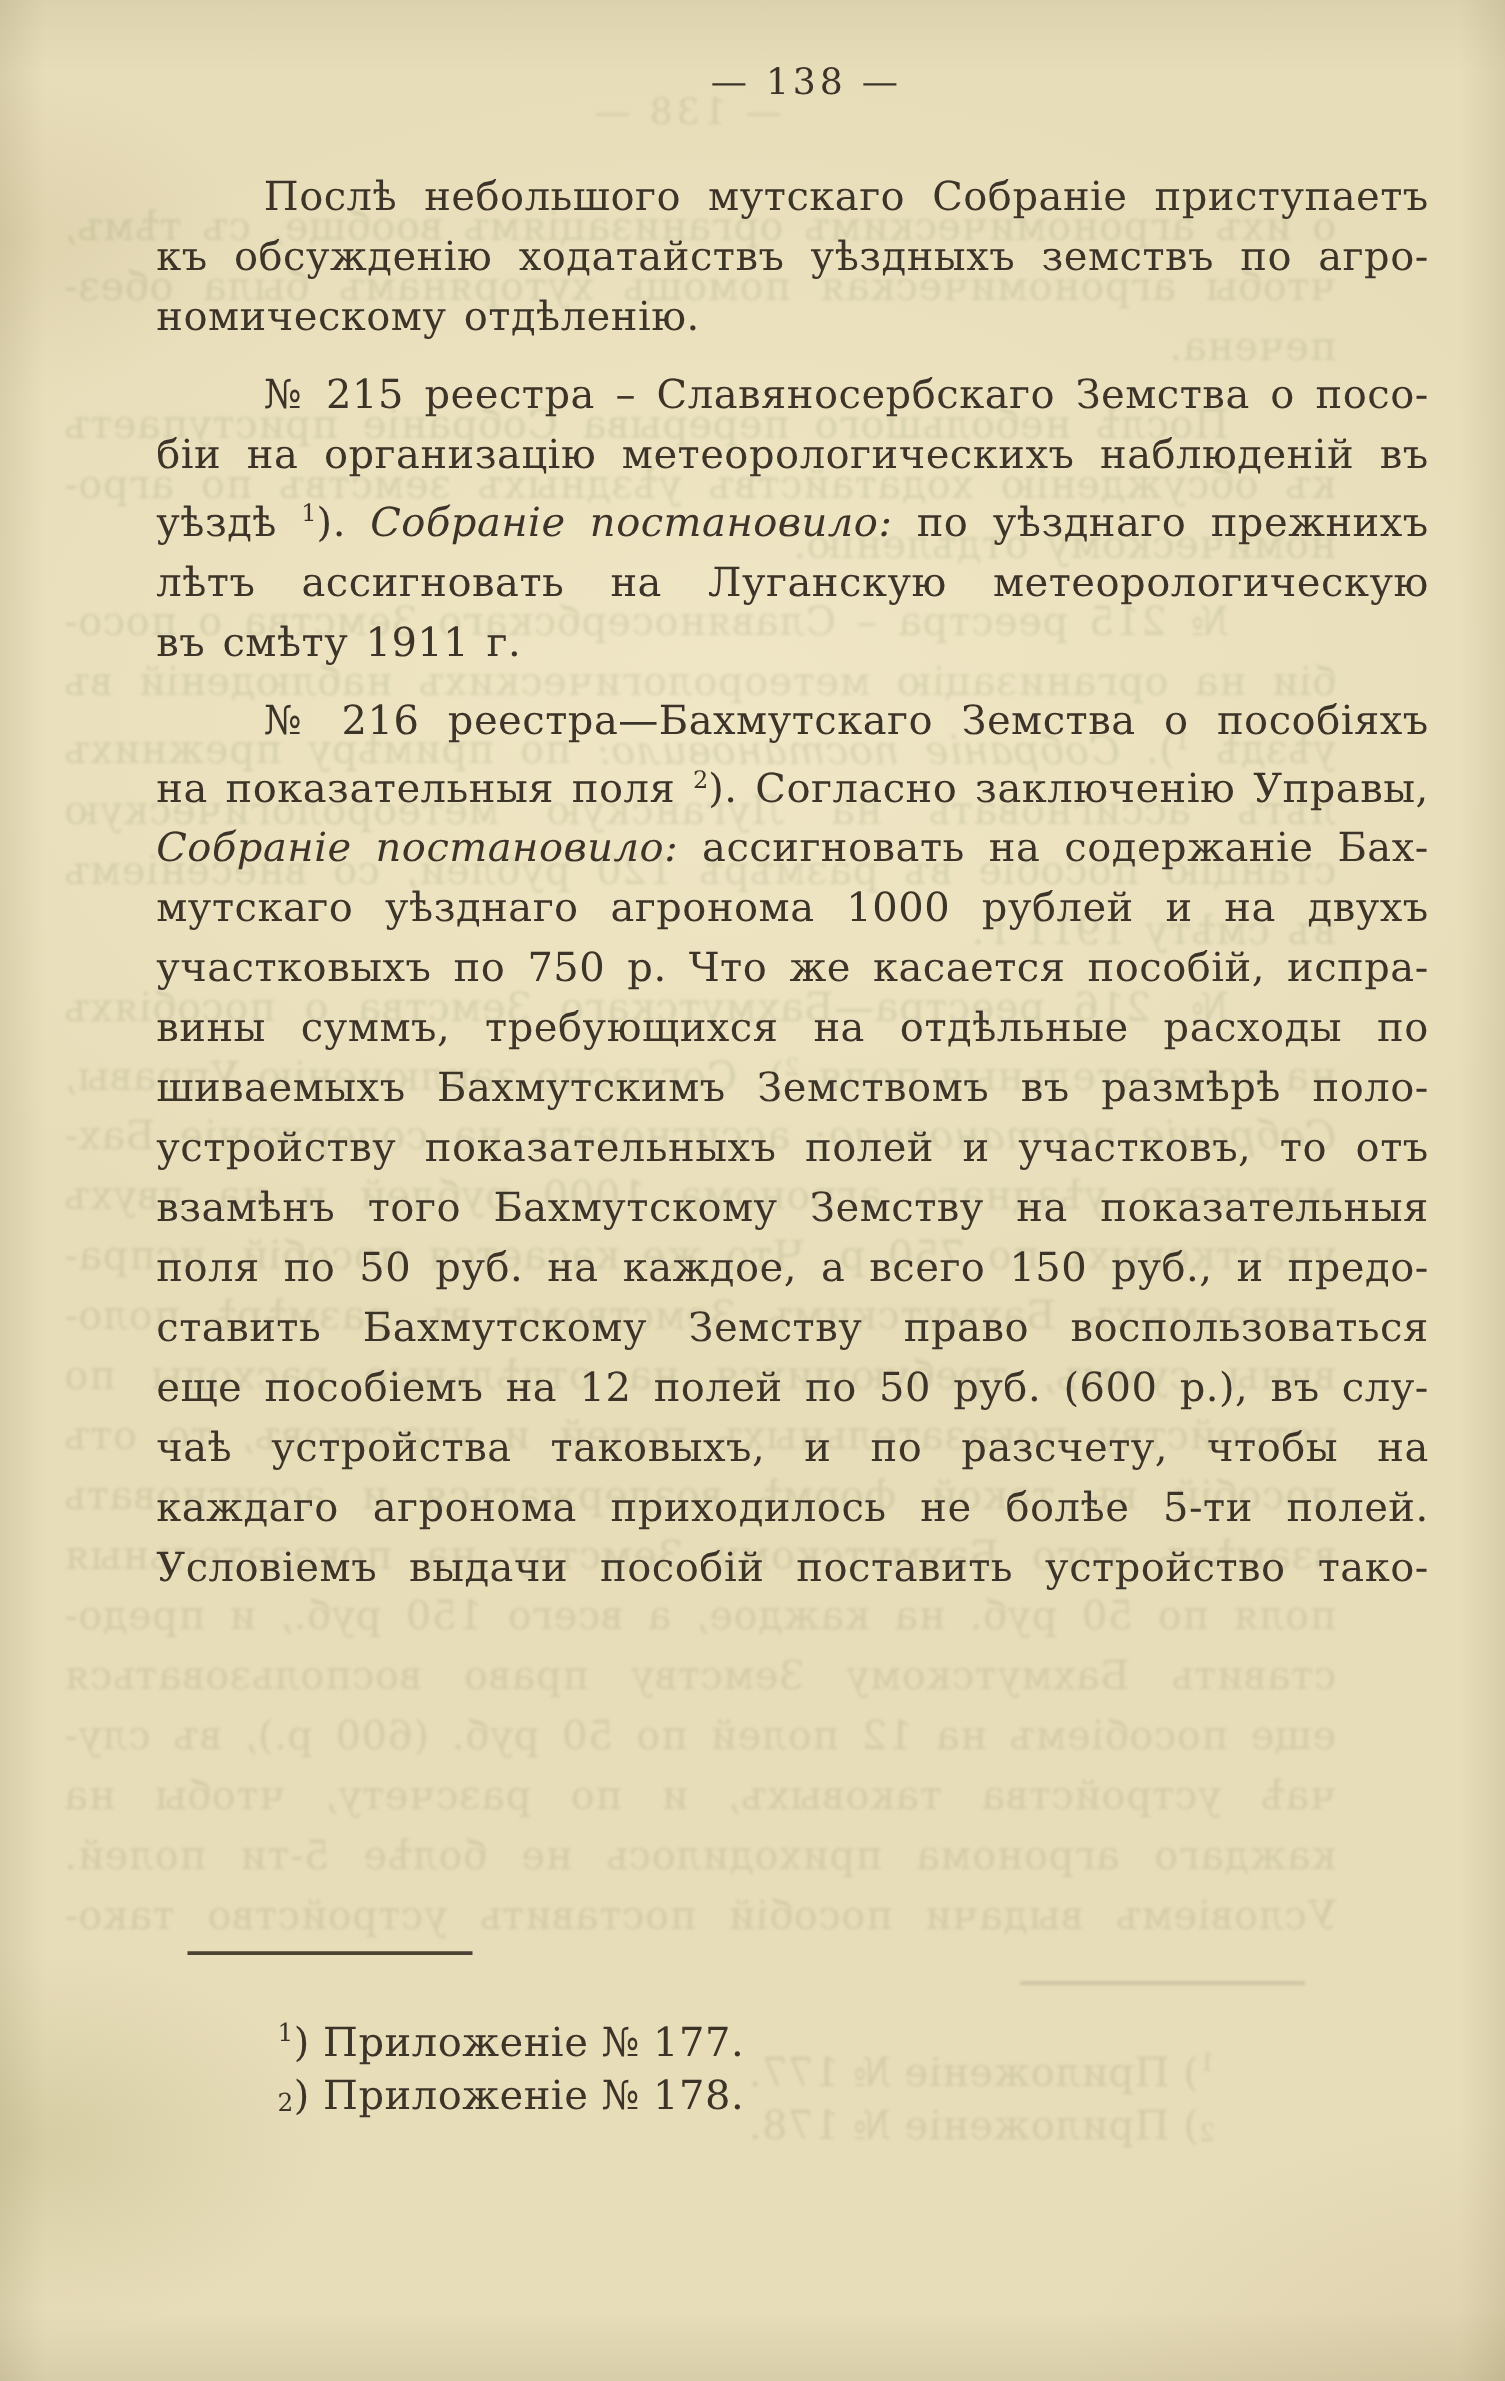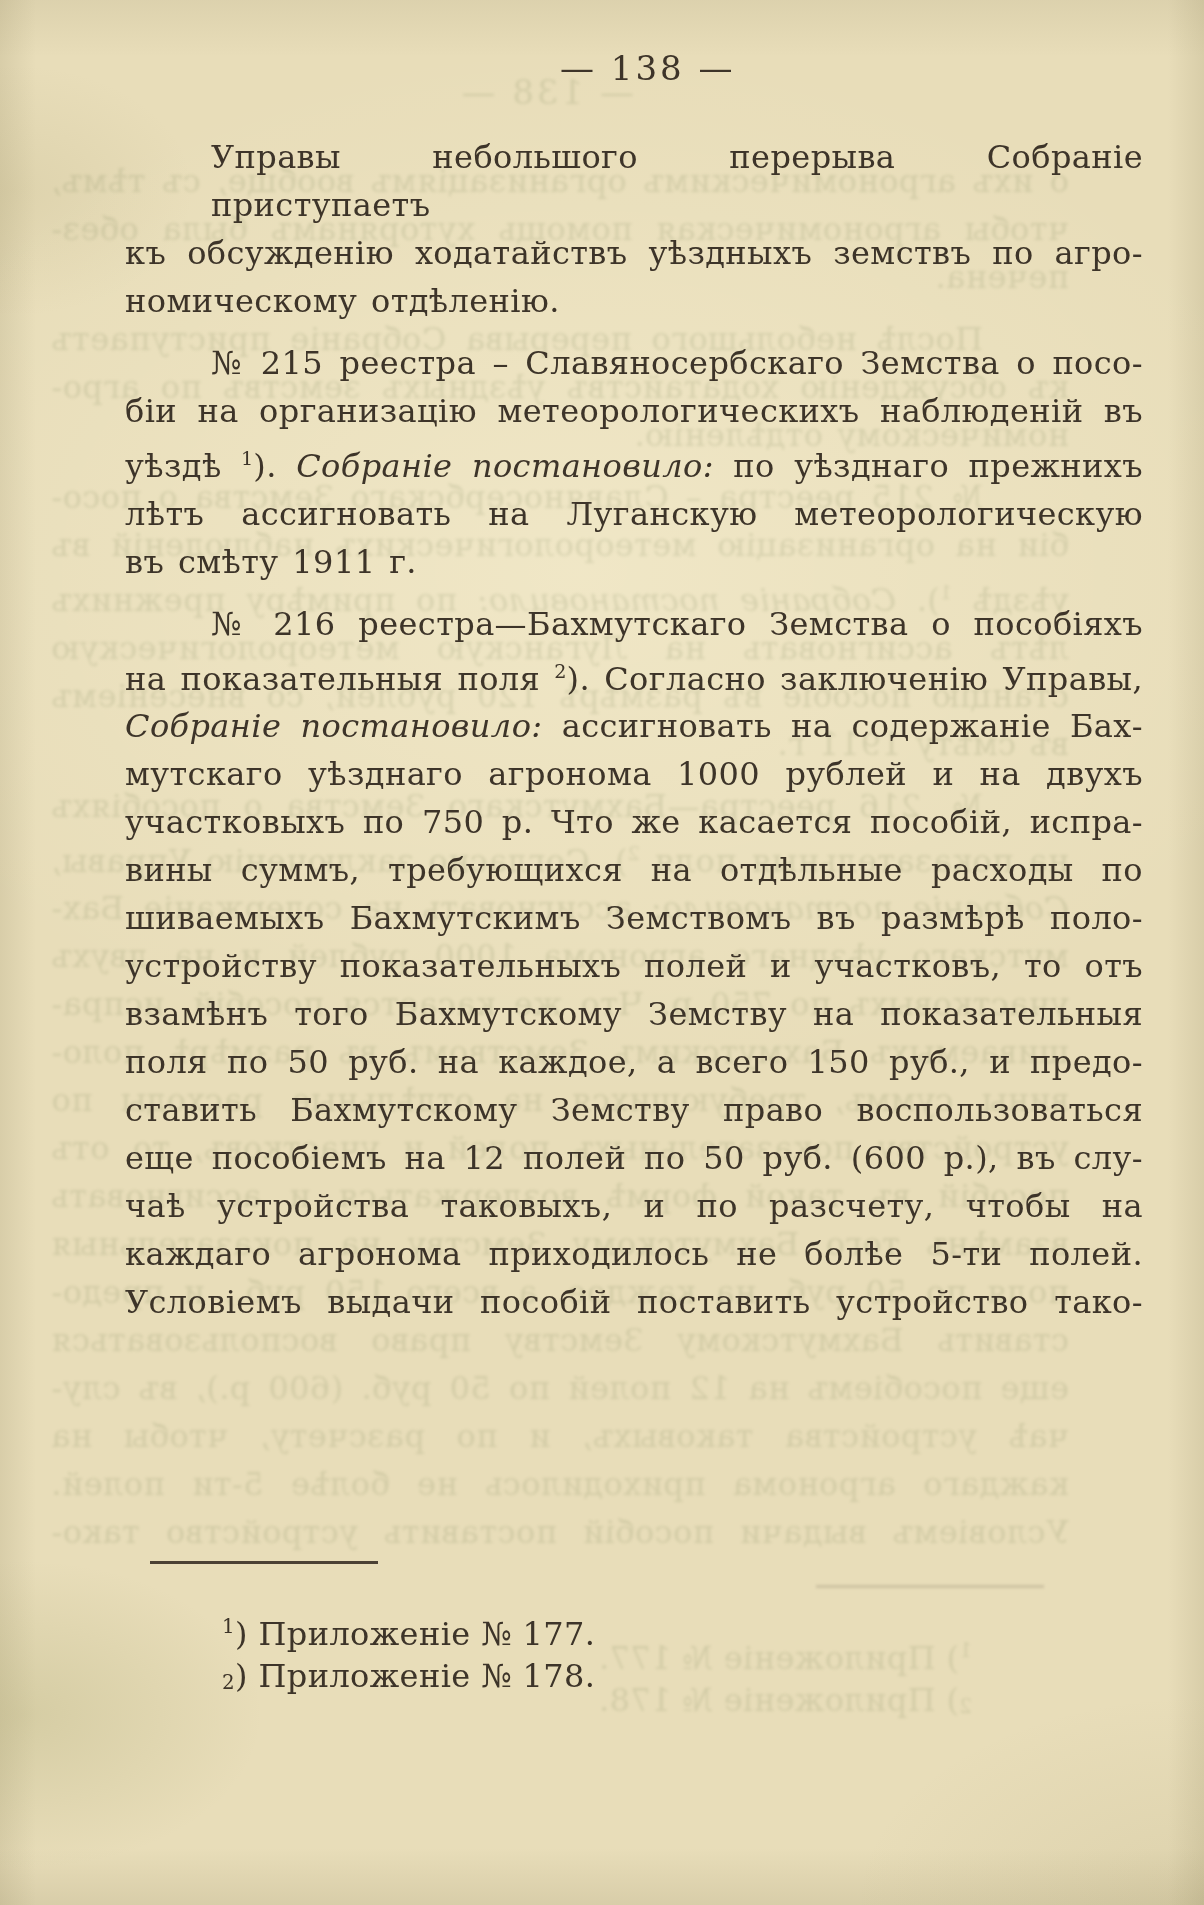--- a/index.html
+++ b/index.html
@@ -27,21 +27,21 @@
     opacity: 0.17;
     filter: blur(1.4px);
     color: #6e7a4e;
     pointer-events: none;
   }
   .content { position: absolute; inset: 0; color: #3d3429; }
   .page-number {
     position: absolute;
     left: 560px; top: 48px; width: 170px;
     text-align: center;
-    font-size: 34px;
+    font-size: 29px;
     letter-spacing: 3px;
     white-space: nowrap;
   }
   .body-block {
     position: absolute;
     left: 125px; top: 133px;
     width: 1018px;
     font-size: 32px;
     line-height: 48px;
     letter-spacing: 0.4px;
@@ -119,21 +119,21 @@
     <div class="footnotes">
           <div class="footnote"><span class="fn-sup">1</span><span>) Приложеніе № 177.</span></div>
           <div class="footnote"><span class="fn-sub">2</span><span>) Приложеніе № 178.</span></div>
         </div>
   </div>
     </div>
   <div class="content">
     <div class="page-number">— 138 —</div>
     <div class="body-block">
         <div class="paragraph indent">
-          <div class="line j first"><span>Управы небольшого перерыва Собраніе приступаетъ</span></div>
+          <div class="line j first"><span>Послѣ небольшого мутскаго Собраніе приступаетъ</span></div>
           <div class="line j"><span>къ обсужденію ходатайствъ уѣздныхъ земствъ по агро-</span></div>
           <div class="line"><span>номическому отдѣленію.</span></div>
         </div>
         <div class="paragraph indent">
           <div class="line j first"><span>№ 215 реестра – Славяносербскаго Земства о посо-</span></div>
           <div class="line j"><span>біи на организацію метеорологическихъ наблюденій въ</span></div>
           <div class="line j"><span>уѣздѣ </span><span class="sup">1</span><span>). </span><span class="it">Собраніе постановило:</span><span> по уѣзднаго прежнихъ</span></div>
           <div class="line j"><span>лѣтъ ассигновать на Луганскую метеорологическую</span></div>
           <div class="line"><span>въ смѣту 1911 г.</span></div>
         </div>

